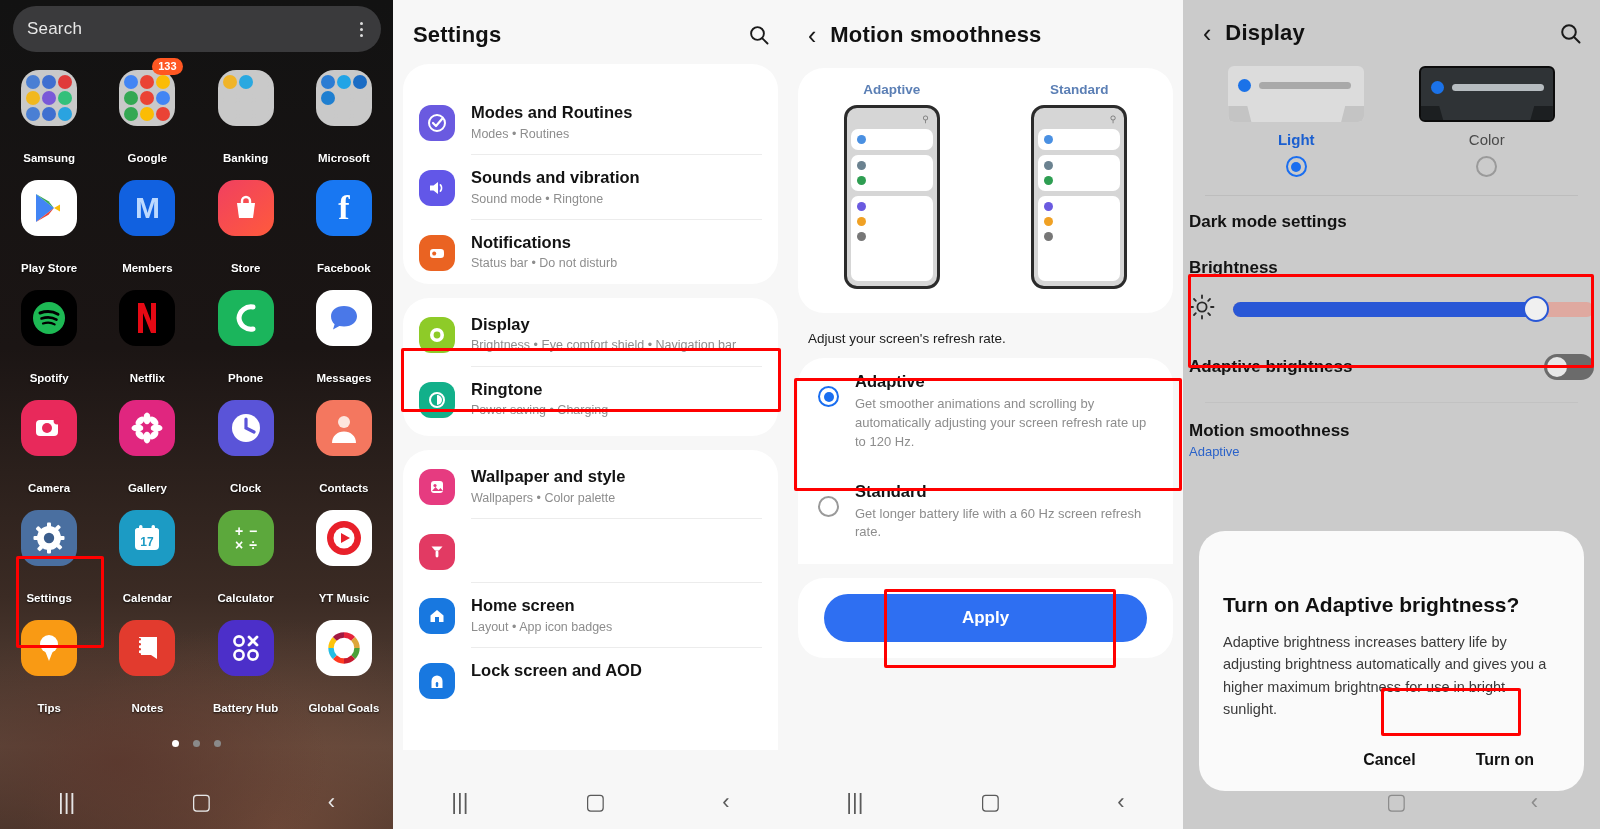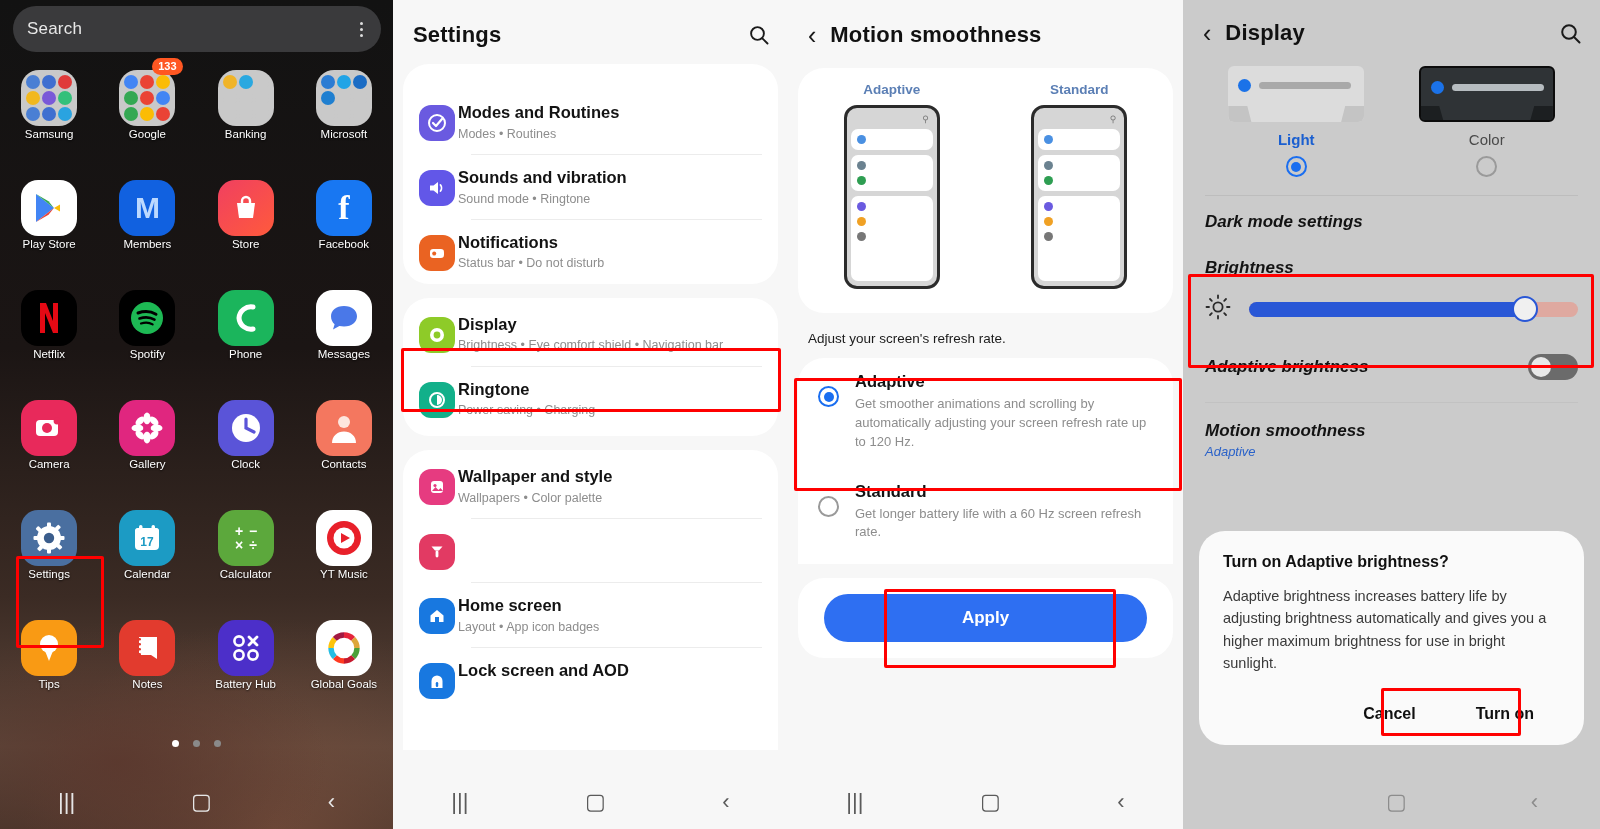--- a/index.html
+++ b/index.html
@@ -24,21 +24,21 @@
   }
   .searchbar .ph { font-size:17px; color:#e8e8e8; flex:1; letter-spacing:.2px; }
   .kebab { display:flex; flex-direction:column; gap:3px; align-items:center; padding:4px; }
   .kebab i { width:3px; height:3px; border-radius:50%; background:#ddd; display:block; }
 
   .appgrid { position:absolute; left:0; top:62px; width:393px; }
   .approw { display:flex; }
   .appcell { width:98.25px; height:110px; display:flex; flex-direction:column; align-items:center; padding-top:8px; position:relative; }
   .appicon { width:56px; height:56px; border-radius:17px; position:relative;
              display:flex; align-items:center; justify-content:center; }
-  .applabel { margin-top:2px; font-size:11.5px; color:#fff; text-shadow:0 1px 2px rgba(0,0,0,.8); white-space:nowrap; }
+  .applabel { margin-top:26px; font-size:11.5px; color:#fff; text-shadow:0 1px 2px rgba(0,0,0,.8); white-space:nowrap;font-weight:bold; }
 
   .folder { background:#c9c9c9; border-radius:18px; padding:4px; }
   .folder .mini { display:grid; grid-template-columns:repeat(3,14px); grid-template-rows:repeat(3,14px); gap:2px; }
   .folder .mini b { border-radius:50%; display:block; width:14px; height:14px; }
   .badge { position:absolute; top:-4px; right:14px; background:#ff5722; color:#fff;
            font-size:11px; font-weight:bold; border-radius:11px; padding:1px 6px; line-height:15px; }
 
   .dots { position:absolute; left:0; right:0; top:740px; display:flex; justify-content:center; gap:14px; }
   .dots i { width:7px; height:7px; border-radius:50%; background:#8a8a8a; display:block; }
   .dots i.on { background:#fff; }
@@ -55,21 +55,21 @@
   .panel4 { width:417px; background:#cbcbcb; }
 
   .appbar { display:flex; align-items:center; padding:22px 18px 16px 20px; gap:14px; }
   .appbar .title { font-size:22px; font-weight:bold; color:#111; letter-spacing:.2px; }
   .appbar .spacer { flex:1; }
   .backchev { font-size:25px; color:#191919; line-height:1; font-weight:300; }
 
   .svgicon { display:block; }
 
   .card { background:#fff; border-radius:26px; margin:0 10px; }
-  .listrow { display:flex; align-items:flex-start; padding:12px 16px 12px 16px; gap:3px; position:relative; }
+  .listrow { display:flex; align-items:flex-start; padding:12px 16px 12px 16px; gap:16px; position:relative; }
   .sicon { width:36px; height:36px; border-radius:12px; flex:0 0 36px; display:flex; align-items:center; justify-content:center; margin-top:3px; }
   .rtitle { font-size:16.5px; font-weight:bold; color:#131313; line-height:1.25; }
   .rsub { font-size:12.5px; color:#8d8d8d; margin-top:3px; line-height:1.3; }
   .divider { height:1px; background:#ececec; margin-left:68px; margin-right:16px; }
 
   .hl { position:absolute; border:3px solid #ff0000; border-radius:2px; pointer-events:none; }
 
   
   .preview { background:#fff; border-radius:26px; margin:4px 10px 0; padding:14px 0 24px; display:flex; justify-content:space-around; }
   .prevcol { display:flex; flex-direction:column; align-items:center; }
@@ -104,36 +104,36 @@
   .tmart.light u { background:#a9a9a9; }
   .tmart.dark u { background:#b6bcc0; }
   .tmart.light::after { content:""; position:absolute; left:0; right:0; bottom:0; height:16px; background:#c4c4c4; clip-path:polygon(0 0,14% 0,17% 100%,83% 100%,86% 0,100% 0,100% 100%,0 100%); }
   .tmart.dark::after { content:""; position:absolute; left:0; right:0; bottom:0; height:14px; background:#1c1f21; clip-path:polygon(0 0,14% 0,17% 100%,83% 100%,86% 0,100% 0,100% 100%,0 100%); }
   .tmlabel { font-size:15px; margin-top:9px; color:#4a4a4a; }
   .tmlabel.sel { color:#1a5fd0; font-weight:bold; }
   .tmradio { margin-top:8px; width:21px; height:21px; border-radius:50%; border:2px solid #9a9a9a; position:relative; }
   .tmradio.on { border-color:#1a6ef0; }
   .tmradio.on::after { content:""; position:absolute; inset:3.5px; background:#1a6ef0; border-radius:50%; }
 
-  .p4row { padding:16px 22px;font-style:italic; }
+  .p4row { padding:16px 6px; }
   .p4title { font-size:17px; font-weight:bold; color:#131313; }
   .p4sub { font-size:13px; color:#2a62c9; margin-top:3px; }
   .p4div { height:1px; background:#bdbdbd; margin:0 22px; }
 
   .slider { display:flex; align-items:center; gap:18px; margin-top:16px; }
   .strack { flex:1; height:15px; border-radius:8px; background:#dfa9a0; position:relative; }
   .sfill { position:absolute; left:0; top:0; bottom:0; width:84%; background:#2957d6; border-radius:8px; }
   .sthumb { position:absolute; left:84%; top:50%; transform:translate(-50%,-50%); width:26px; height:26px;
             border-radius:50%; background:#f0f0f0; border:2.5px solid #2957d6; }
 
   .toggle { width:50px; height:26px; border-radius:14px; background:#6b6b6b; position:relative; flex:0 0 50px; }
   .toggle::after { content:""; position:absolute; left:3px; top:3px; width:20px; height:20px; border-radius:50%; background:#e8e8e8; }
 
   .dialog { position:absolute; left:16px; right:16px; top:531px; background:#fafafa; border-radius:26px; padding:22px 24px 10px; }
-  .dlgtitle { font-size:16px; font-weight:bold; color:#101010; }
+  .dlgtitle { font-size:21px; font-weight:bold; color:#101010;margin-top:40px; }
   .dlgbody { font-size:14.5px; color:#3a3a3a; line-height:1.55; margin-top:14px; }
   .dlgbtns { display:flex; justify-content:flex-end; gap:8px; margin-top:18px; }
   .dlgbtn { font-size:16px; font-weight:bold; color:#101010; padding:12px 26px; background:transparent; border:none; }
 
   .p4nav { position:absolute; left:0; bottom:0; width:100%; height:54px; display:flex; align-items:center; justify-content:space-around; color:#8c8c8c; font-size:22px; }
 </style>
 </head>
 <body>
 
 <div class="stage">
@@ -251,36 +251,36 @@
           <div class="appicon" style="background:#1877f2">
             <span style="color:#fff;font-size:34px;font-weight:bold;line-height:1;font-family:'Liberation Serif',serif;">f</span>
           </div>
           <span class="applabel">Facebook</span>
         </div>
       </div>
 
       <div class="approw">
         <div class="appcell">
           <div class="appicon" style="background:#000">
-            <svg width="22" height="32" viewBox="0 0 22 32">
-                <polygon points="2,1 2,31 7,31 7,11 15,31 20,31 20,1 15,1 15,19 8,1" fill="#e50914"></polygon>
-              </svg>
-          </div>
-          <span class="applabel">Netflix</span>
-        </div>
-        <div class="appcell">
-          <div class="appicon" style="background:#000">
             <svg width="40" height="40" viewBox="0 0 40 40">
                 <circle cx="20" cy="20" r="16" fill="#1db954"></circle>
                 <path d="M11 15c6-2 13-1.6 18 1.2" stroke="#000" stroke-width="3" fill="none" stroke-linecap="round"></path>
                 <path d="M12.5 20.5c5-1.6 11-1.2 15 1.2" stroke="#000" stroke-width="2.6" fill="none" stroke-linecap="round"></path>
                 <path d="M14 25.5c4-1.2 8.6-.9 11.6.9" stroke="#000" stroke-width="2.2" fill="none" stroke-linecap="round"></path>
               </svg>
           </div>
           <span class="applabel">Spotify</span>
+        </div>
+        <div class="appcell">
+          <div class="appicon" style="background:#000">
+            <svg width="22" height="32" viewBox="0 0 22 32">
+                <polygon points="2,1 2,31 7,31 7,11 15,31 20,31 20,1 15,1 15,19 8,1" fill="#e50914"></polygon>
+              </svg>
+          </div>
+          <span class="applabel">Netflix</span>
         </div>
         <div class="appcell">
           <div class="appicon" style="background:#1bb55c">
             <svg width="26" height="30" viewBox="0 0 26 30">
                 <path d="M20 4a12 12 0 00-14 11 12 12 0 0014 11" stroke="#fff" stroke-width="5" fill="none" stroke-linecap="round"></path>
               </svg>
           </div>
           <span class="applabel">Phone</span>
         </div>
         <div class="appcell">

